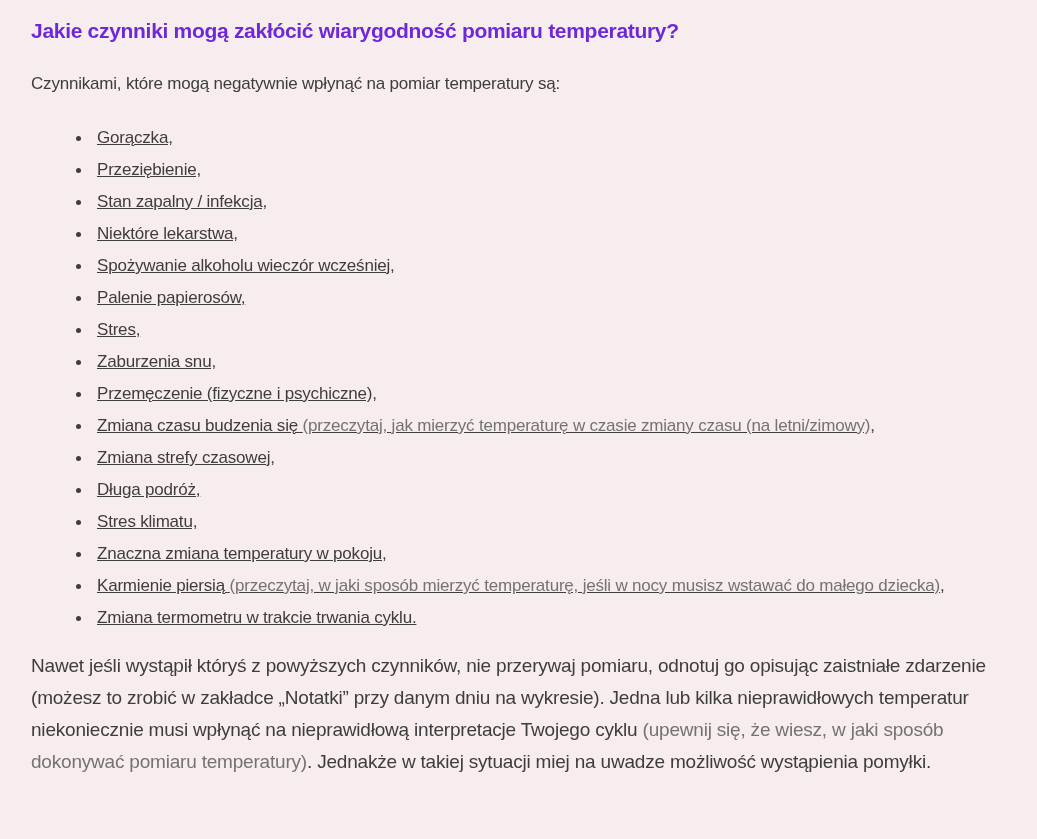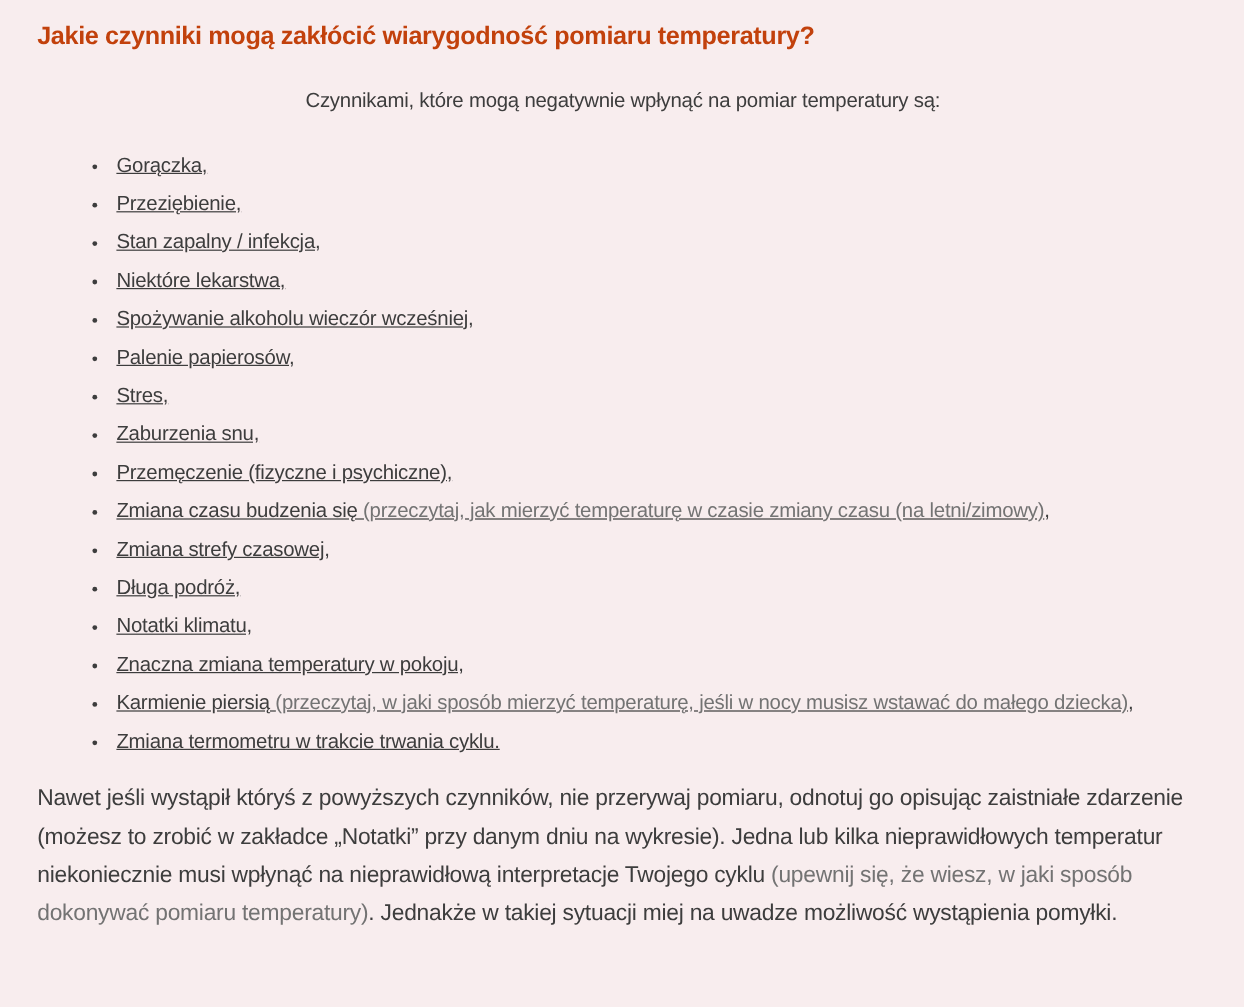--- a/index.html
+++ b/index.html
@@ -11,30 +11,29 @@
   body {
     background: #f8edee;
     font-family: "Liberation Sans", "DejaVu Sans", sans-serif;
     color: #3d3d3d;
     padding: 12px 30px 0 31px;
     letter-spacing: -0.2px;
   }
   .page-title {
     font-size: 21px;
     font-weight: bold;
-    color: #c2410c;
+    color: #6d28d9;
     line-height: 28px;
     margin-top: 5px;
     letter-spacing: -0.3px;
   }
   .intro-text {
     margin-top: 26px;
     font-size: 17px;
     line-height: 26px;
-    text-align: center;
   }
   ul.factors-list {
     margin-top: 25px;
     padding-left: 61px;
     list-style: disc outside;
     text-decoration: underline;
   }
   ul.factors-list li {
     font-size: 17px;
     line-height: 32px;
@@ -69,19 +68,19 @@
     <li><span>Stan zapalny / infekcja,</span></li>
     <li><span>Niektóre lekarstwa,</span></li>
     <li><span>Spożywanie alkoholu wieczór wcześniej,</span></li>
     <li><span>Palenie papierosów,</span></li>
     <li><span>Stres,</span></li>
     <li><span>Zaburzenia snu,</span></li>
     <li><span>Przemęczenie (fizyczne i psychiczne),</span></li>
     <li><span>Zmiana czasu budzenia się </span><a class="inline-link">(przeczytaj, jak mierzyć temperaturę w czasie zmiany czasu (na letni/zimowy)</a><span>,</span></li>
     <li><span>Zmiana strefy czasowej,</span></li>
     <li><span>Długa podróż,</span></li>
-    <li><span>Notatki klimatu,</span></li>
+    <li><span>Stres klimatu,</span></li>
     <li><span>Znaczna zmiana temperatury w pokoju,</span></li>
     <li><span>Karmienie piersią </span><a class="inline-link">(przeczytaj, w jaki sposób mierzyć temperaturę, jeśli w nocy musisz wstawać do małego dziecka)</a><span>,</span></li>
     <li><span>Zmiana termometru w trakcie trwania cyklu.</span></li>
   </ul>
 
 <p class="closing-paragraph"><span>Nawet jeśli wystąpił któryś z powyższych czynników, nie przerywaj pomiaru, odnotuj go opisując zaistniałe zdarzenie (możesz to zrobić w zakładce „Notatki” przy danym dniu na wykresie). Jedna lub kilka nieprawidłowych temperatur niekoniecznie musi wpłynąć na nieprawidłową interpretacje Twojego cyklu </span><a class="inline-link">(upewnij się, że wiesz, w jaki sposób dokonywać pomiaru temperatury)</a><span>. Jednakże w takiej sytuacji miej na uwadze możliwość wystąpienia pomyłki.</span></p>
 
 </body></html>

